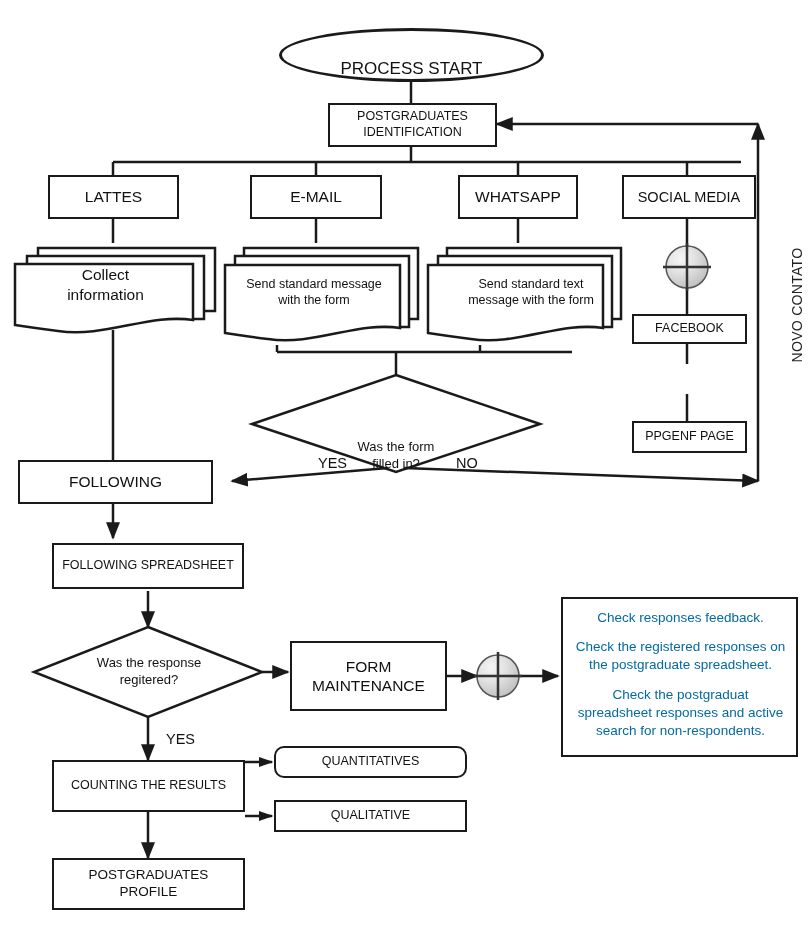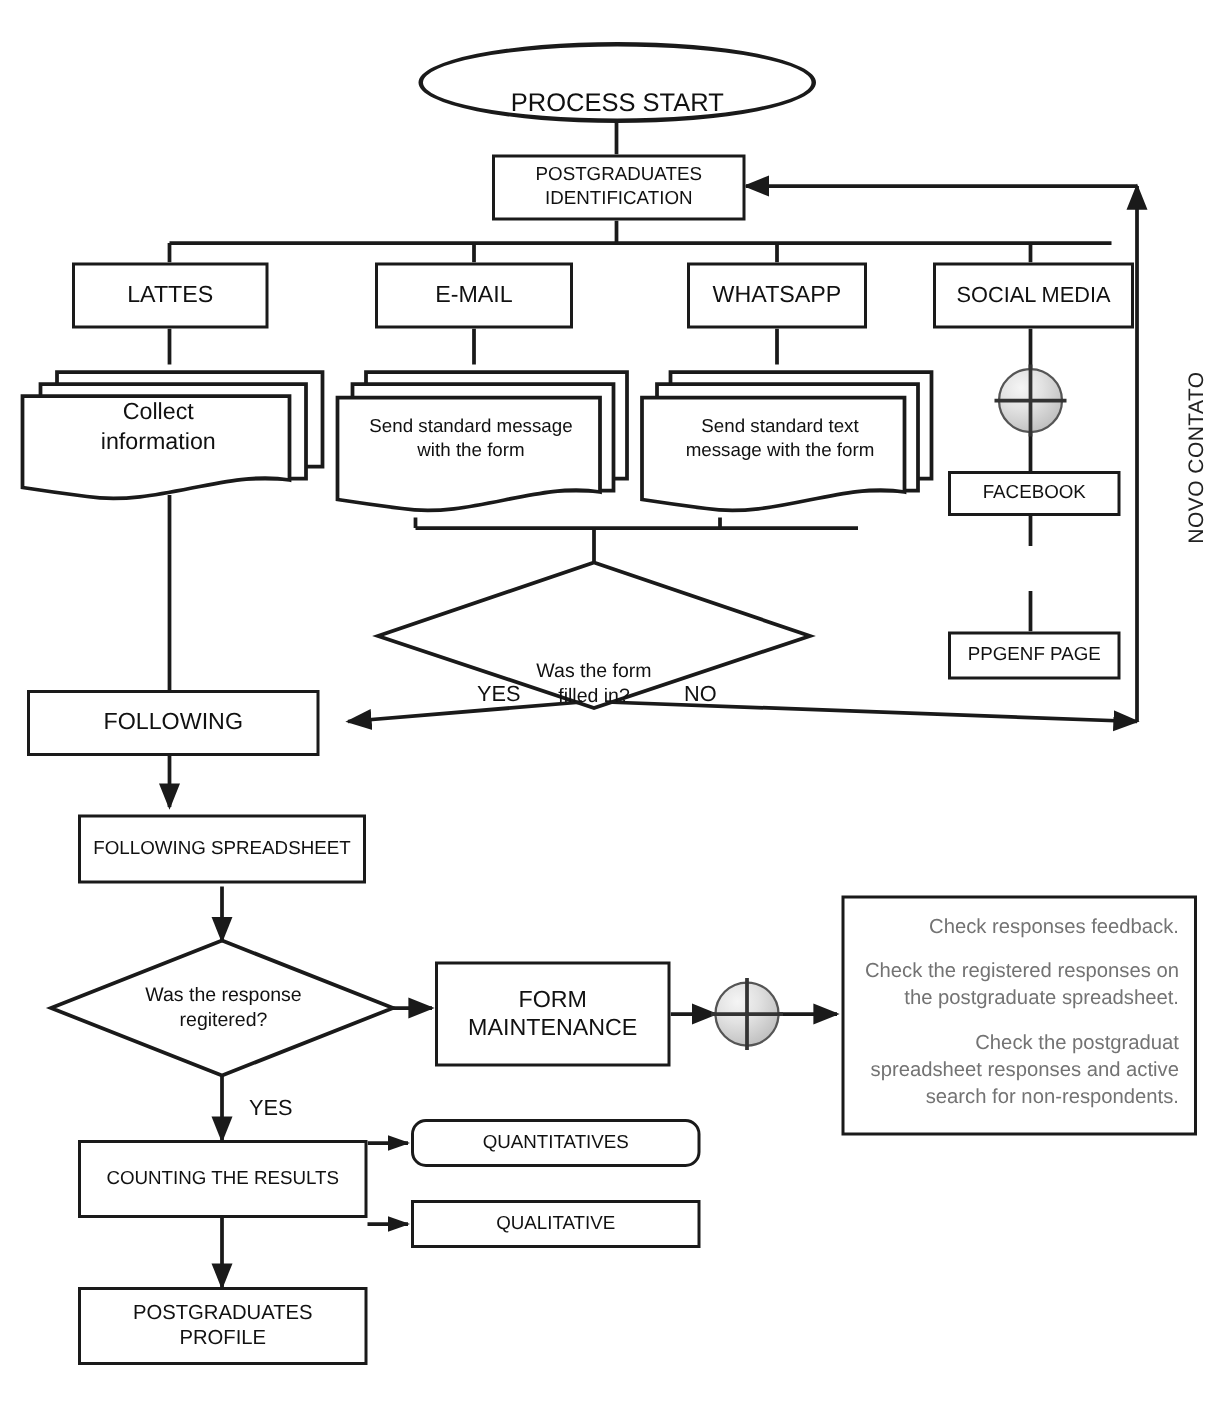--- a/index.html
+++ b/index.html
@@ -65,22 +65,22 @@
   }
 
   .notebox{
     position:absolute;
     box-sizing:border-box;
     border:2.5px solid #1a1a1a;
     background:#ffffff;
     padding:10px 10px 8px 12px;
     font-size:13.5px;
     line-height:1.35;
-    color:#737373;
-    text-align:right;
+    color:#0369a1;
+    text-align:center;
   }
   .notebox p{margin:0 0 11px 0;}
   .notebox p:last-child{margin-bottom:0;}
 
   .edgelabel{
     position:absolute;
     font-size:14.5px;
     color:#111;
     white-space:nowrap;
   }
@@ -217,21 +217,21 @@
   <div class="docstack" style="left:425px; top:243px;">
     <svg width="200" height="105" viewBox="0 0 200 105">
       <g fill="#ffffff" stroke="#1a1a1a" stroke-width="2.5">
         <path d="M 22 5 L 196 5 L 196 76 L 22 76 Z"></path>
         <path d="M 13 13 L 187 13 L 187 84 L 13 84 Z"></path>
         <path d="M 3 22 L 178 22 L 178 85
                  C 136 78 92 103 46 96
                  C 30 94 16 92 3 90 Z"></path>
       </g>
     </svg>
-    <div class="doctext t13" style="left:11px; top:33px; width:168px;">
+    <div class="doctext t13" style="left:22px; top:33px; width:168px;">
       <span class="lbl">Send standard text</span>
       <span class="lbl">message with the form</span>
     </div>
   </div>
 
   <div class="node ellipse t18" style="left:279px; top:28px; width:265px; height:54px;">
     <span>PROCESS START</span>
   </div>
 
   <div class="node t13" style="left:328px; top:103px; width:169px; height:44px; flex-direction:column;">

